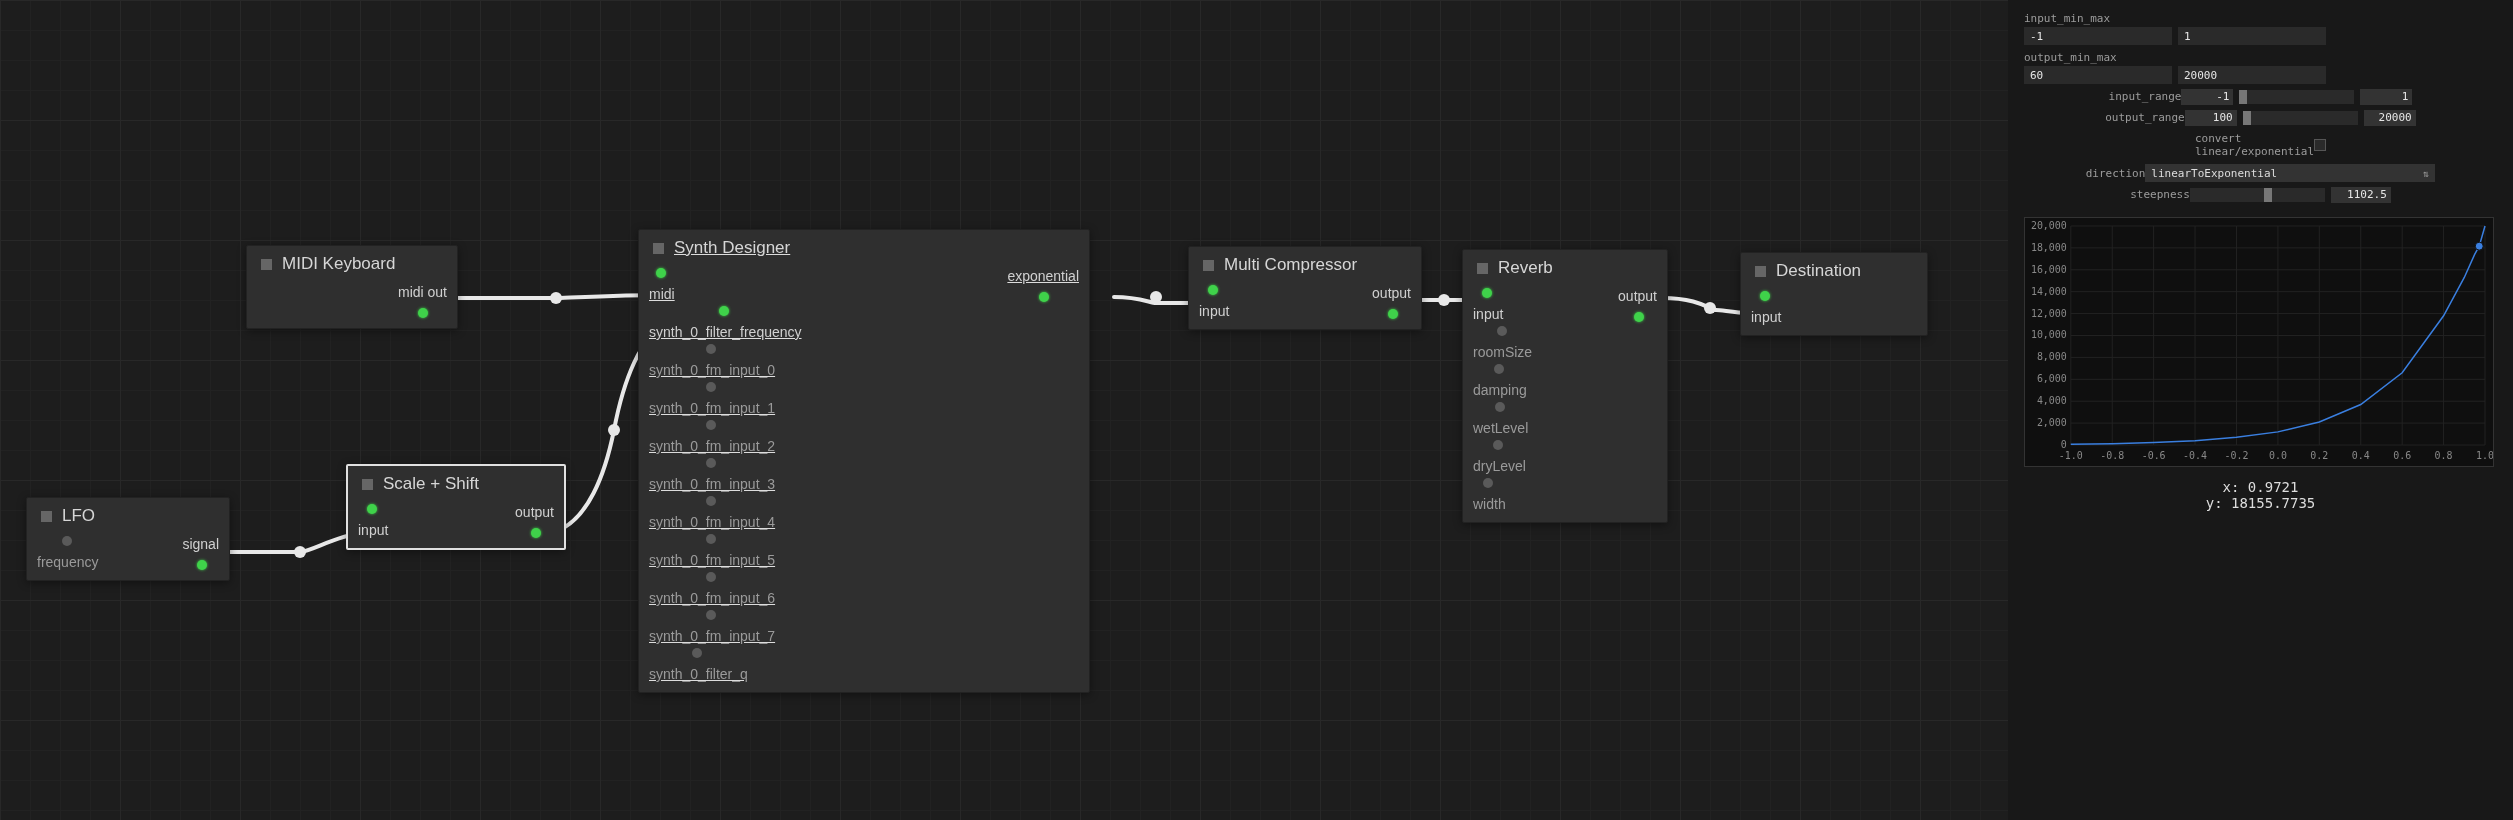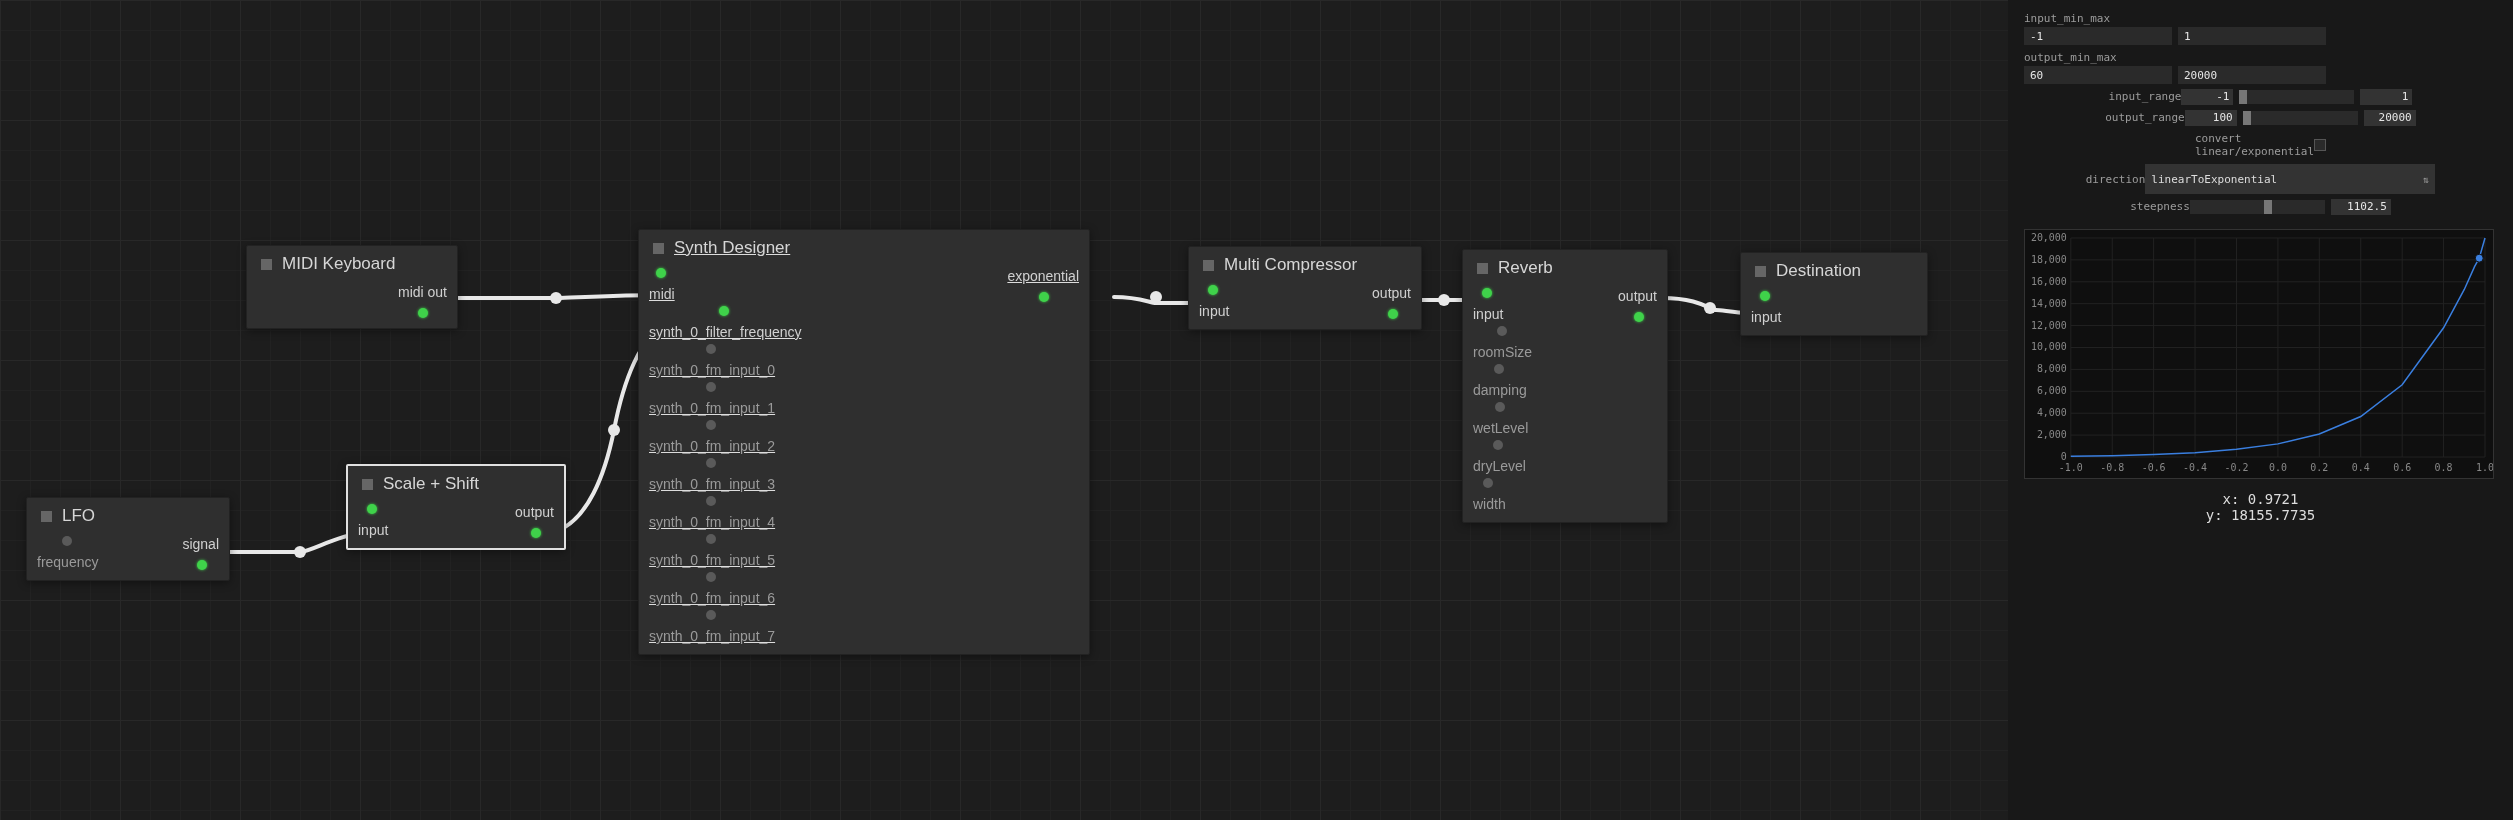--- a/index.html
+++ b/index.html
@@ -93,21 +93,21 @@
   .numbox {
     background: #333; color: #e6e6e6; font: inherit; border: none;
     width: 52px; height: 16px; text-align: right; padding: 0 4px;
   }
   .slider-wrap { display: flex; align-items: center; gap: 6px; }
   .slider { position: relative; width: 115px; height: 14px; background: #2a2a2a; }
   .slider .thumb { position: absolute; top: 0; bottom: 0; width: 8px; background: #777; }
   .checkbox { width: 12px; height: 12px; background: #2a2a2a; border: 1px solid #555; }
   .select {
     background: #333; color: #ddd; border: none; font: inherit;
-    height: 30px; padding: 0 6px; width: 290px;
+    height: 18px; padding: 0 6px; width: 290px;
     display: flex; align-items: center; justify-content: space-between;
   }
   .chev { font-size: 10px; color: #999; }
 
   
   .chart {
     margin-top: 14px;
     width: 470px; height: 250px;
     background: #0f0f0f;
     border: 1px solid #333;
@@ -261,20 +261,26 @@
         <div class="portrow">
           <span class="port in">
          <span class="dot "></span>
          <span class="plabel dim">synth_0_fm_input_6</span>
        </span>
         </div>
         <div class="portrow">
           <span class="port in">
          <span class="dot "></span>
          <span class="plabel dim">synth_0_fm_input_7</span>
+       </span>
+        </div>
+        <div class="portrow">
+          <span class="port in">
+         <span class="dot "></span>
+         <span class="plabel dim">synth_0_filter_q</span>
        </span>
         </div>
       </div>
   </div>
 
   <div class="node" style="left:1188px; top:246px; width:234px;">
     <div class="node-header">
       <span class="hicon"></span>
       <span>Multi Compressor</span>
     </div>

